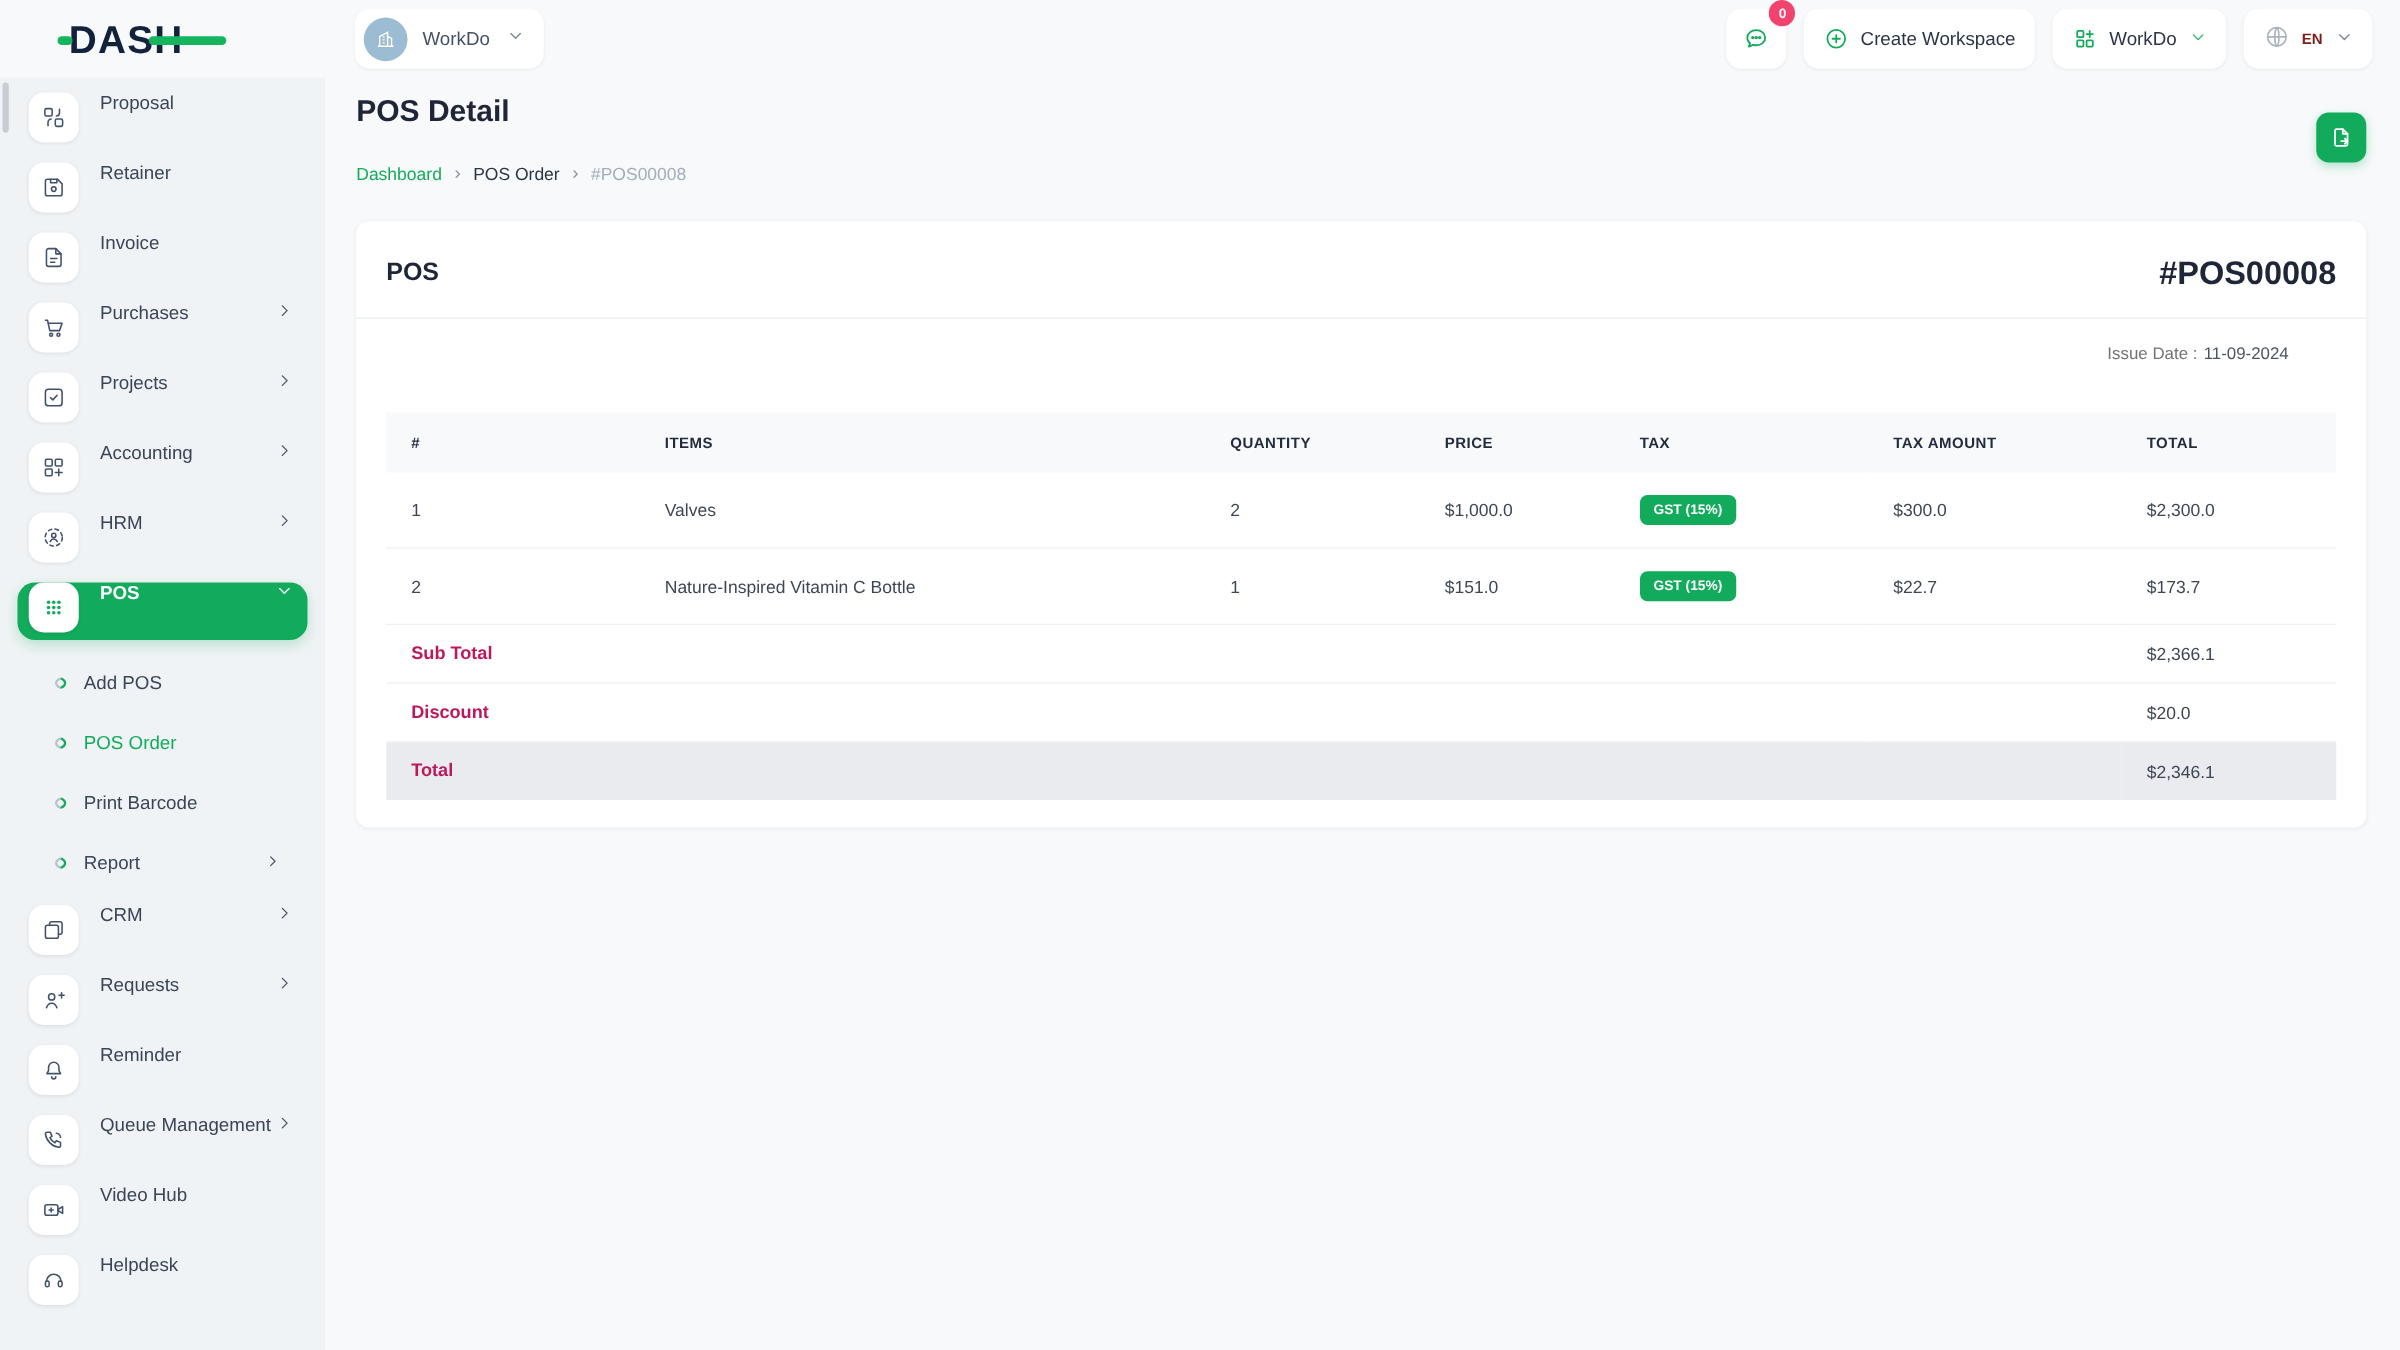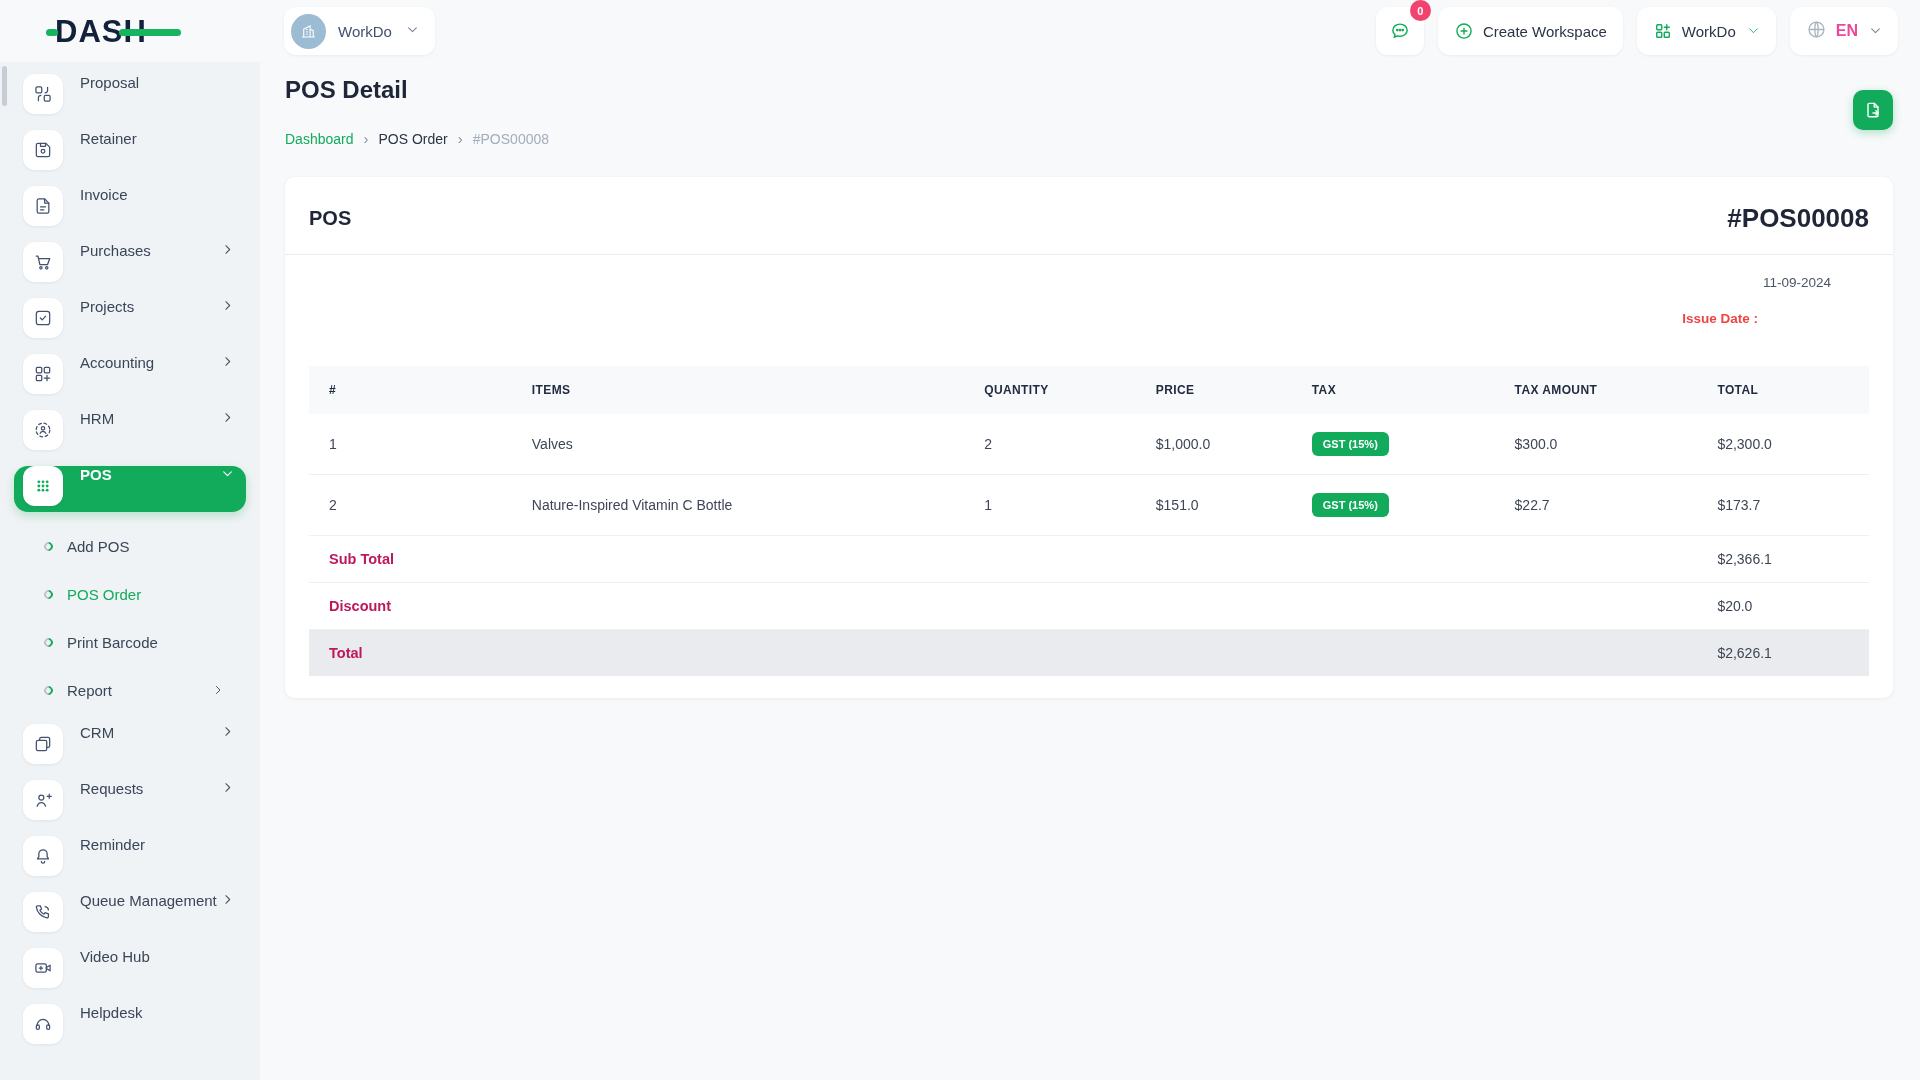--- a/index.html
+++ b/index.html
@@ -43,40 +43,40 @@
   .ws-name { font-size:15px; color:#43506b; }
   .chev { margin-left:2px; }
   .chev svg { stroke:#7a8699; fill:none; stroke-width:2; stroke-linecap:round; stroke-linejoin:round; }
   .topbar-right { margin-left:auto; display:flex; align-items:center; gap:14px; }
   .icon-btn { position:relative; width:48px; height:48px; justify-content:center; }
   .icon-btn svg { stroke:#12ab5c; fill:none; stroke-width:1.6; stroke-linecap:round; stroke-linejoin:round; }
   .badge { position:absolute; top:-7px; right:-7px; min-width:21px; height:21px; border-radius:50%; background:#f2426e; color:#fff; font-size:11px; font-weight:700; display:flex; align-items:center; justify-content:center; }
   .cw-pill, .wd-pill, .lang-pill { height:48px; padding:0 16px; gap:9px; font-size:15px; color:#2b3447; }
   .cw-pill svg, .wd-pill svg { stroke:#12ab5c; fill:none; stroke-width:1.7; stroke-linecap:round; stroke-linejoin:round; }
   .lang-pill .globe svg { stroke:#aab3bf; fill:none; stroke-width:1.5; }
-  .lang-code { color:#ec4899; font-weight:700; font-size:16px; }
+  .lang-code { color:#7f1d1d; font-weight:700; font-size:12px; }
 
   .content { padding:14px 27px 0 25px; }
   .page-head { display:flex; align-items:flex-start; }
   .page-title { font-size:24px; font-weight:700; color:#1e2637; }
   .breadcrumb { display:flex; align-items:center; gap:10px; margin-top:26px; font-size:14px; }
   .breadcrumb .bc-link { color:#12ab5c; cursor:pointer; }
   .breadcrumb .bc-sep { color:#8a94a5; font-size:15px; }
   .breadcrumb .bc-cur { color:#2b3447; }
   .breadcrumb .bc-muted { color:#a3adbc; }
   .export-btn { margin-left:auto; width:40px; height:40px; border-radius:10px; background:#12ab5c; border:none; display:flex; align-items:center; justify-content:center; cursor:pointer; box-shadow:0 3px 8px rgba(18,171,92,.3); margin-top:14px; }
   .export-btn svg { stroke:#ffffff; fill:none; stroke-width:1.7; stroke-linecap:round; stroke-linejoin:round; }
 
   .card { margin-top:30px; background:#ffffff; border-radius:10px; box-shadow:0 1px 4px rgba(25,39,62,0.06); padding-bottom:22px; }
   .card-head { display:flex; align-items:center; padding:26px 24px 20px 24px; }
   .card-title { font-size:20px; font-weight:700; color:#1e2637; }
   .card-number { margin-left:auto; font-size:26px; font-weight:700; color:#1e2637; }
   .card hr { border:none; border-top:1px solid #e9edf1; }
   .issue-row { display:flex; justify-content:flex-end; padding:20px 62px 0 24px; font-size:13.5px; }
-  .issue-label { font-weight:700; color:#ef4444; margin-right:5px;margin-top:36px; }
+  .issue-label { font-weight:400; color:#737373; margin-right:5px; }
   .issue-value { color:#4c5565; }
 
   .table-wrap { padding:40px 24px 0 24px; }
   table { width:100%; border-collapse:collapse; table-layout:fixed; }
   col.c1{width:13%} col.c2{width:29%} col.c3{width:11%} col.c4{width:10%} col.c5{width:13%} col.c6{width:13%} col.c7{width:11%}
   thead th { background:#f8f9fb; text-align:left; font-size:12px; font-weight:700; color:#222c40; letter-spacing:.4px; padding:17px 20px; text-transform:uppercase; }
   tbody td { font-size:14px; color:#3e4656; padding:18px 20px; border-bottom:1px solid #eef0f3; }
   .tax-badge { display:inline-block; background:#12ab5c; color:#fff; font-size:11px; font-weight:700; padding:6px 11px; border-radius:6px; }
   .sum-label { font-weight:700; color:#be185d; font-size:14.5px; }
   tr.total-row td { background:#e9ebee; border-bottom:none; }
@@ -434,21 +434,21 @@
               <tr class="sum-row">
                 <td colspan="6" class="sum-label">Sub Total</td>
                 <td>$2,366.1</td>
               </tr>
               <tr class="sum-row">
                 <td colspan="6" class="sum-label">Discount</td>
                 <td>$20.0</td>
               </tr>
               <tr class="sum-row total-row">
                 <td colspan="6" class="sum-label">Total</td>
-                <td>$2,626.1</td>
+                <td>$2,346.1</td>
               </tr>
             </tbody>
           </table>
         </div>
       </div>
     </section>
   </main>
 </div>
 
 </body></html>

